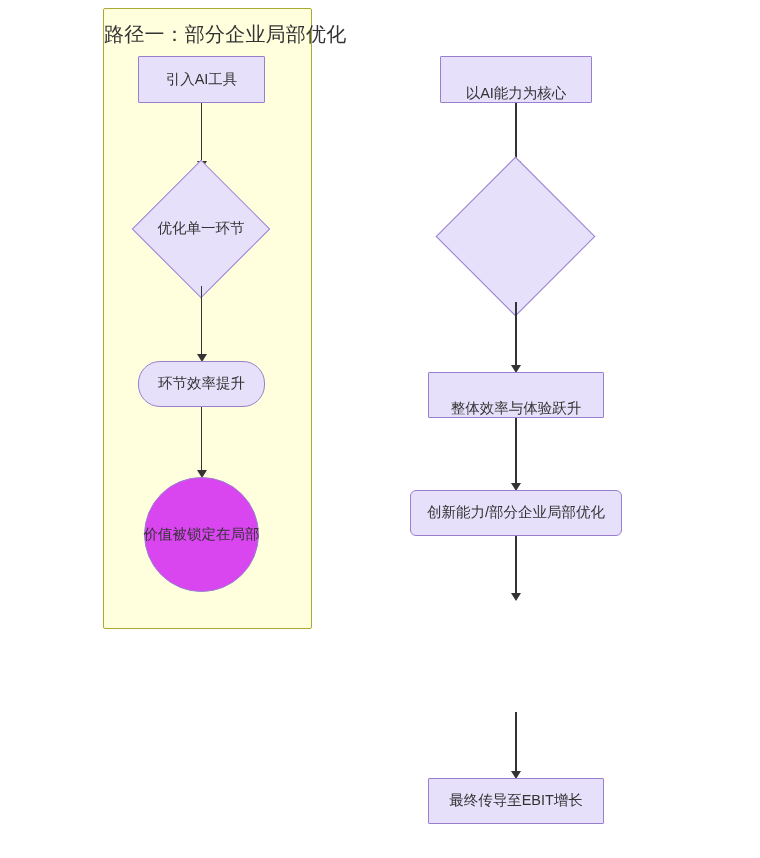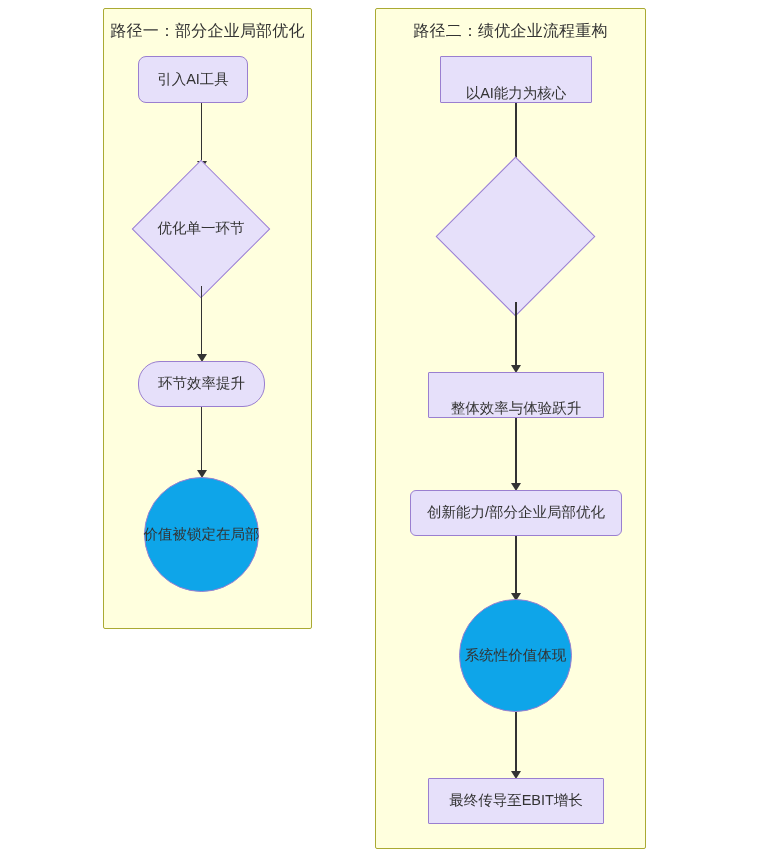--- a/index.html
+++ b/index.html
@@ -32,21 +32,21 @@
   }
   #subgraph-left  { left: 103px; top: 8px;  width: 209px; height: 621px; }
   #subgraph-right { left: 375px; top: 8px;  width: 271px; height: 841px; }
 
   .subgraph-title {
     position: absolute;
     left: 0;
     right: 0;
     top: 12px;
     text-align: center;
-    font-size: 16px;
+    font-size: 20px;
     color: #333333;
     letter-spacing: .2px;
     white-space: nowrap;
   }
 
   .node {
     position: absolute;
     box-sizing: border-box;
     display: flex;
     align-items: center;
@@ -62,21 +62,21 @@
     background: #e6e0fa;
     border: 1px solid #9a7fd0;
     border-radius: 1px;
   }
   .node.round {
     background: #e6e0fa;
     border: 1px solid #9a7fd0;
     border-radius: 6px;
   }
   .node.circle {
-    background: #0ea5e9;
+    background: #d946ef;
     border: 1px solid #9a7fd0;
     border-radius: 50%;
   }
   .node.diamond-label {
     background: transparent;
     border: none;
   }
 
   .diamond-shape {
     position: absolute;
@@ -102,21 +102,21 @@
 </style>
 </head>
 <body>
 
 <div id="diagram">
 
   <div class="subgraph" id="subgraph-left">
     <div class="subgraph-title">路径一：部分企业局部优化</div>
   </div>
 
-  <div class="node rect" style="left:138px; top:56px; width:110px; height:47px;border-radius:8px;">
+  <div class="node rect" style="left:138px; top:56px; width:127px; height:47px;">
     <span>引入AI工具</span>
   </div>
 
   <div class="edge-line" style="left:200.8px; top:103px; height:63px;"></div>
   <div class="edge-head" style="left:196.5px; top:161px;"></div>
 
   <div class="diamond-shape" style="left:152px; top:180px; width:98px; height:98px;"></div>
   <div class="node diamond-label" style="left:126px; top:212px; width:150px; height:34px;">
     <span>优化单一环节</span>
   </div>
@@ -128,23 +128,20 @@
     <span>环节效率提升</span>
   </div>
 
   <div class="edge-line" style="left:200.8px; top:407px; height:68px;"></div>
   <div class="edge-head" style="left:196.5px; top:470px;"></div>
 
   <div class="node circle" style="left:144px; top:477px; width:115px; height:115px;">
     <span>价值被锁定在局部</span>
   </div>
 
-  <div class="subgraph" id="subgraph-right">
-    <div class="subgraph-title">路径二：绩优企业流程重构</div>
-  </div>
 
   <div class="node rect" style="left:440px; top:56px; width:152px; height:47px;align-items:flex-end;">
     <span>以AI能力为核心</span>
   </div>
 
   <div class="edge-line" style="left:515.3px; top:103px; height:63px;"></div>
   <div class="edge-head" style="left:511px; top:161px;"></div>
 
   <div class="diamond-shape" style="left:459px; top:180px; width:113px; height:113px;"></div>
 
@@ -158,23 +155,20 @@
   <div class="edge-line" style="left:515.3px; top:418px; height:69px;"></div>
   <div class="edge-head" style="left:511px; top:483px;"></div>
 
   <div class="node round" style="left:410px; top:490px; width:212px; height:46px;">
     <span>创新能力/部分企业局部优化</span>
   </div>
 
   <div class="edge-line" style="left:515.3px; top:536px; height:63px;"></div>
   <div class="edge-head" style="left:511px; top:593px;"></div>
 
-  <div class="node circle" style="left:459px; top:599px; width:113px; height:113px;">
-    <span>系统性价值体现</span>
-  </div>
 
   <div class="edge-line" style="left:515.3px; top:712px; height:64px;"></div>
   <div class="edge-head" style="left:511px; top:771px;"></div>
 
   <div class="node rect" style="left:428px; top:778px; width:176px; height:46px;">
     <span>最终传导至EBIT增长</span>
   </div>
 
 </div>
 

